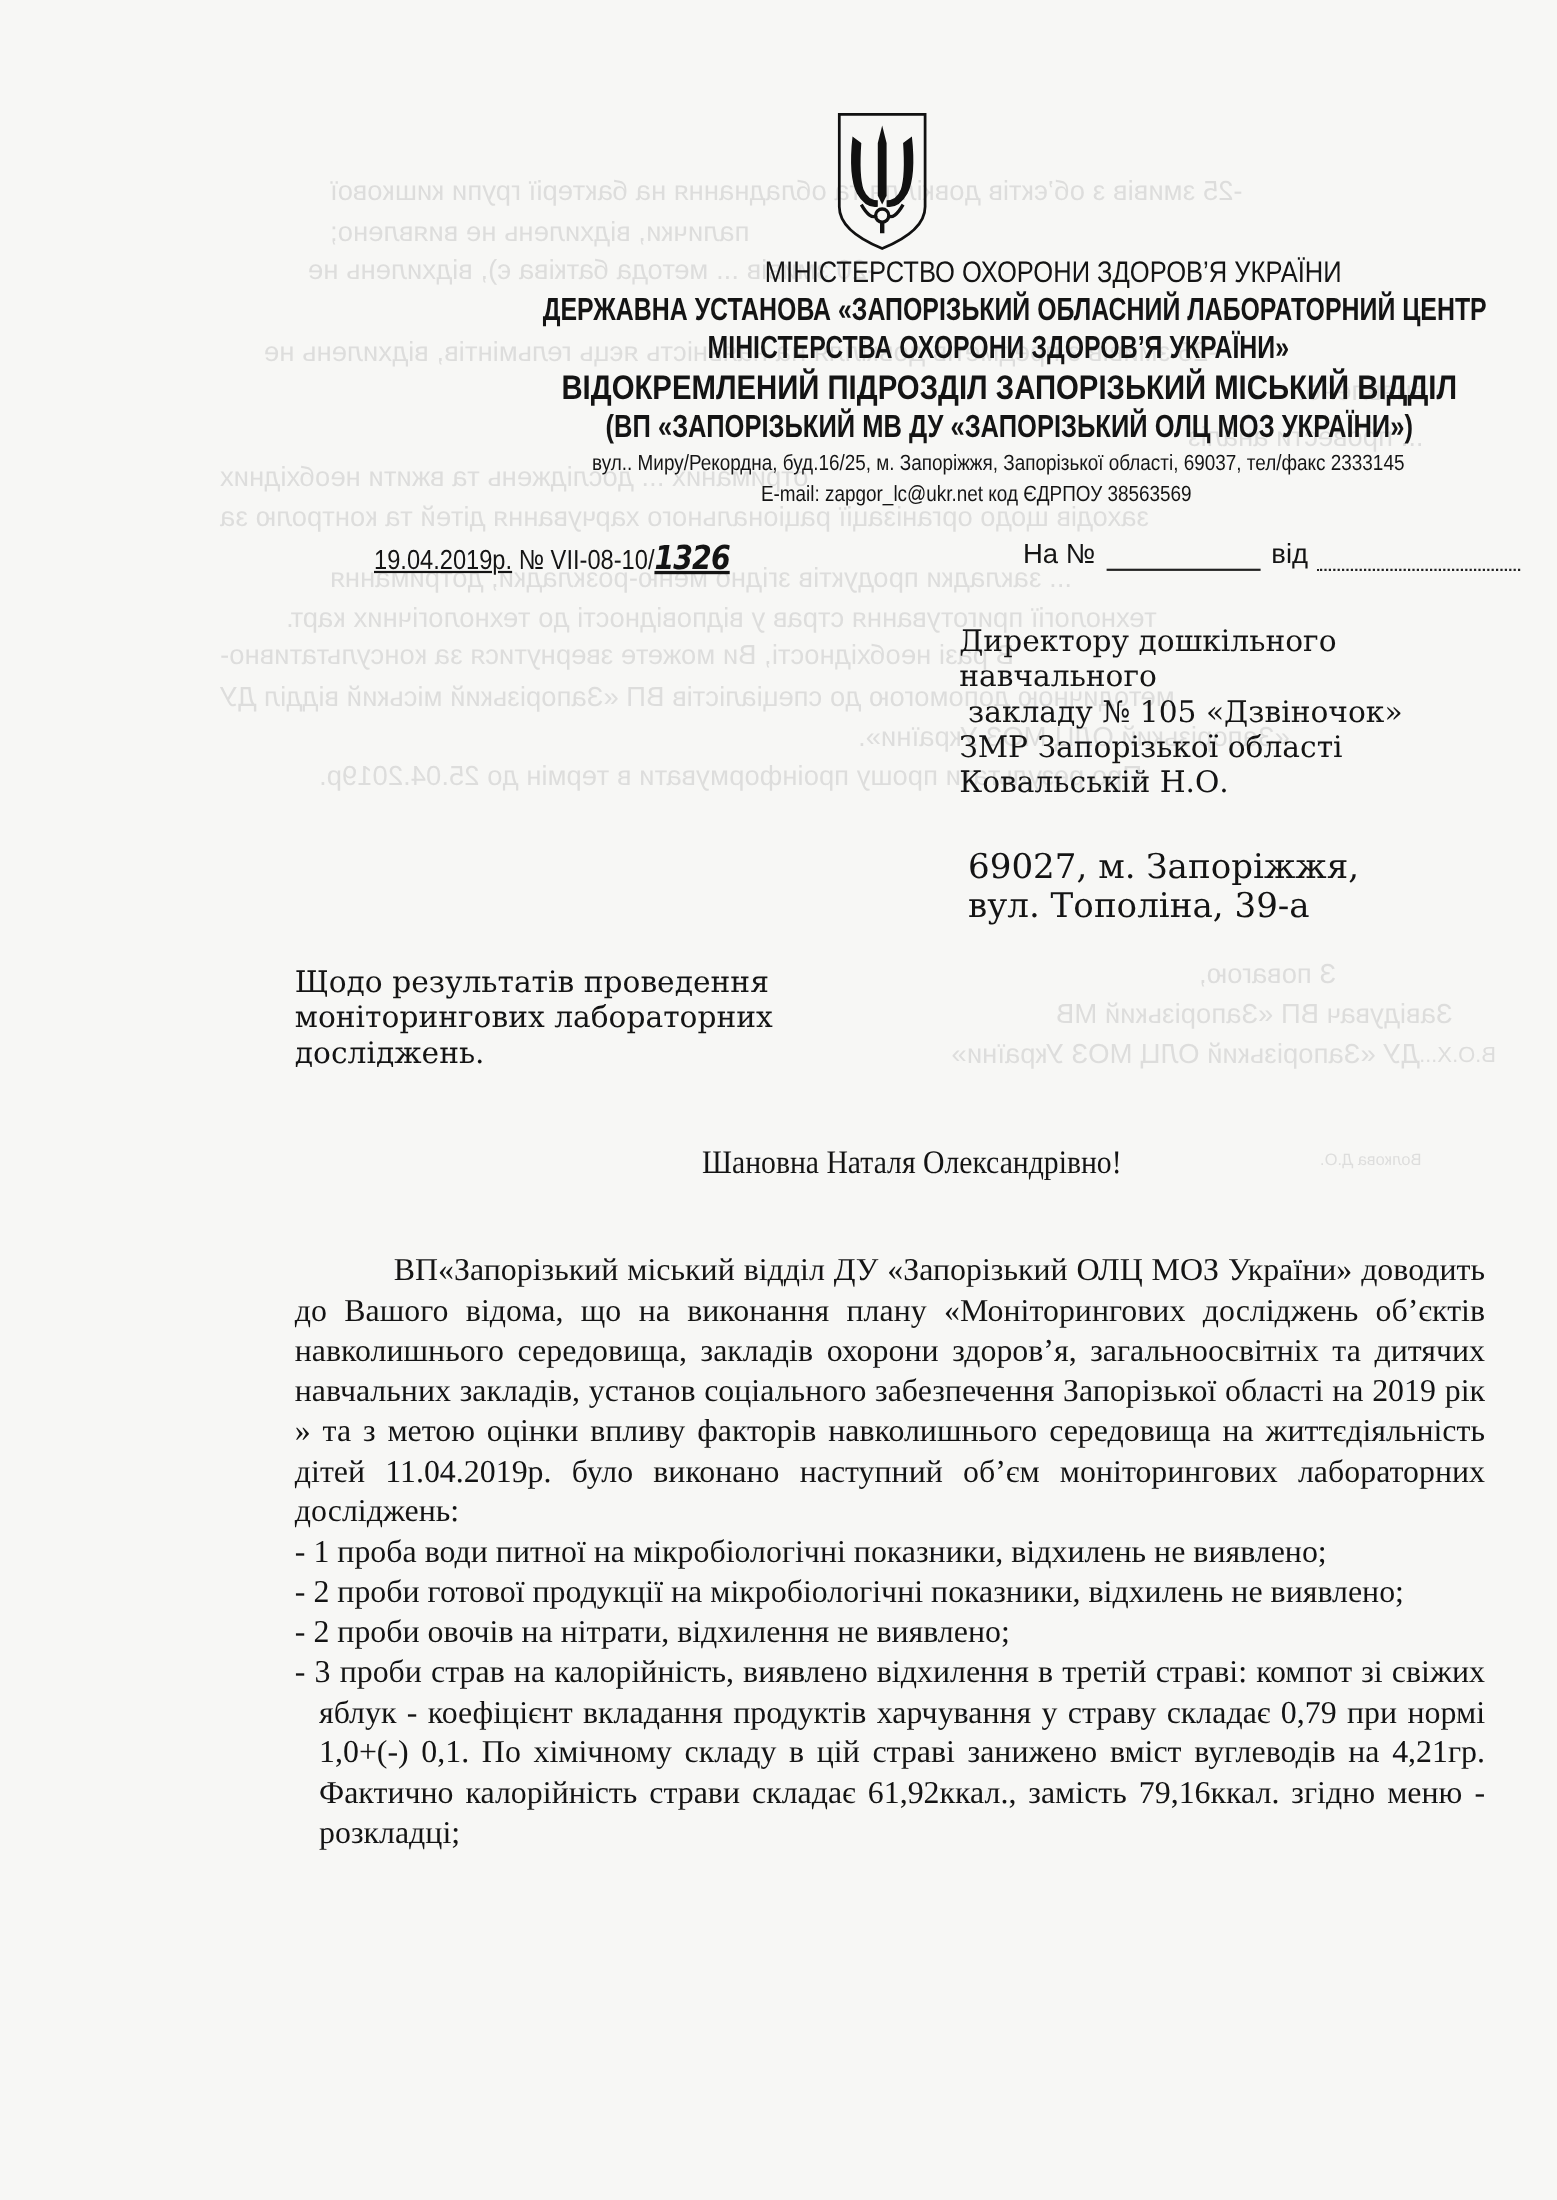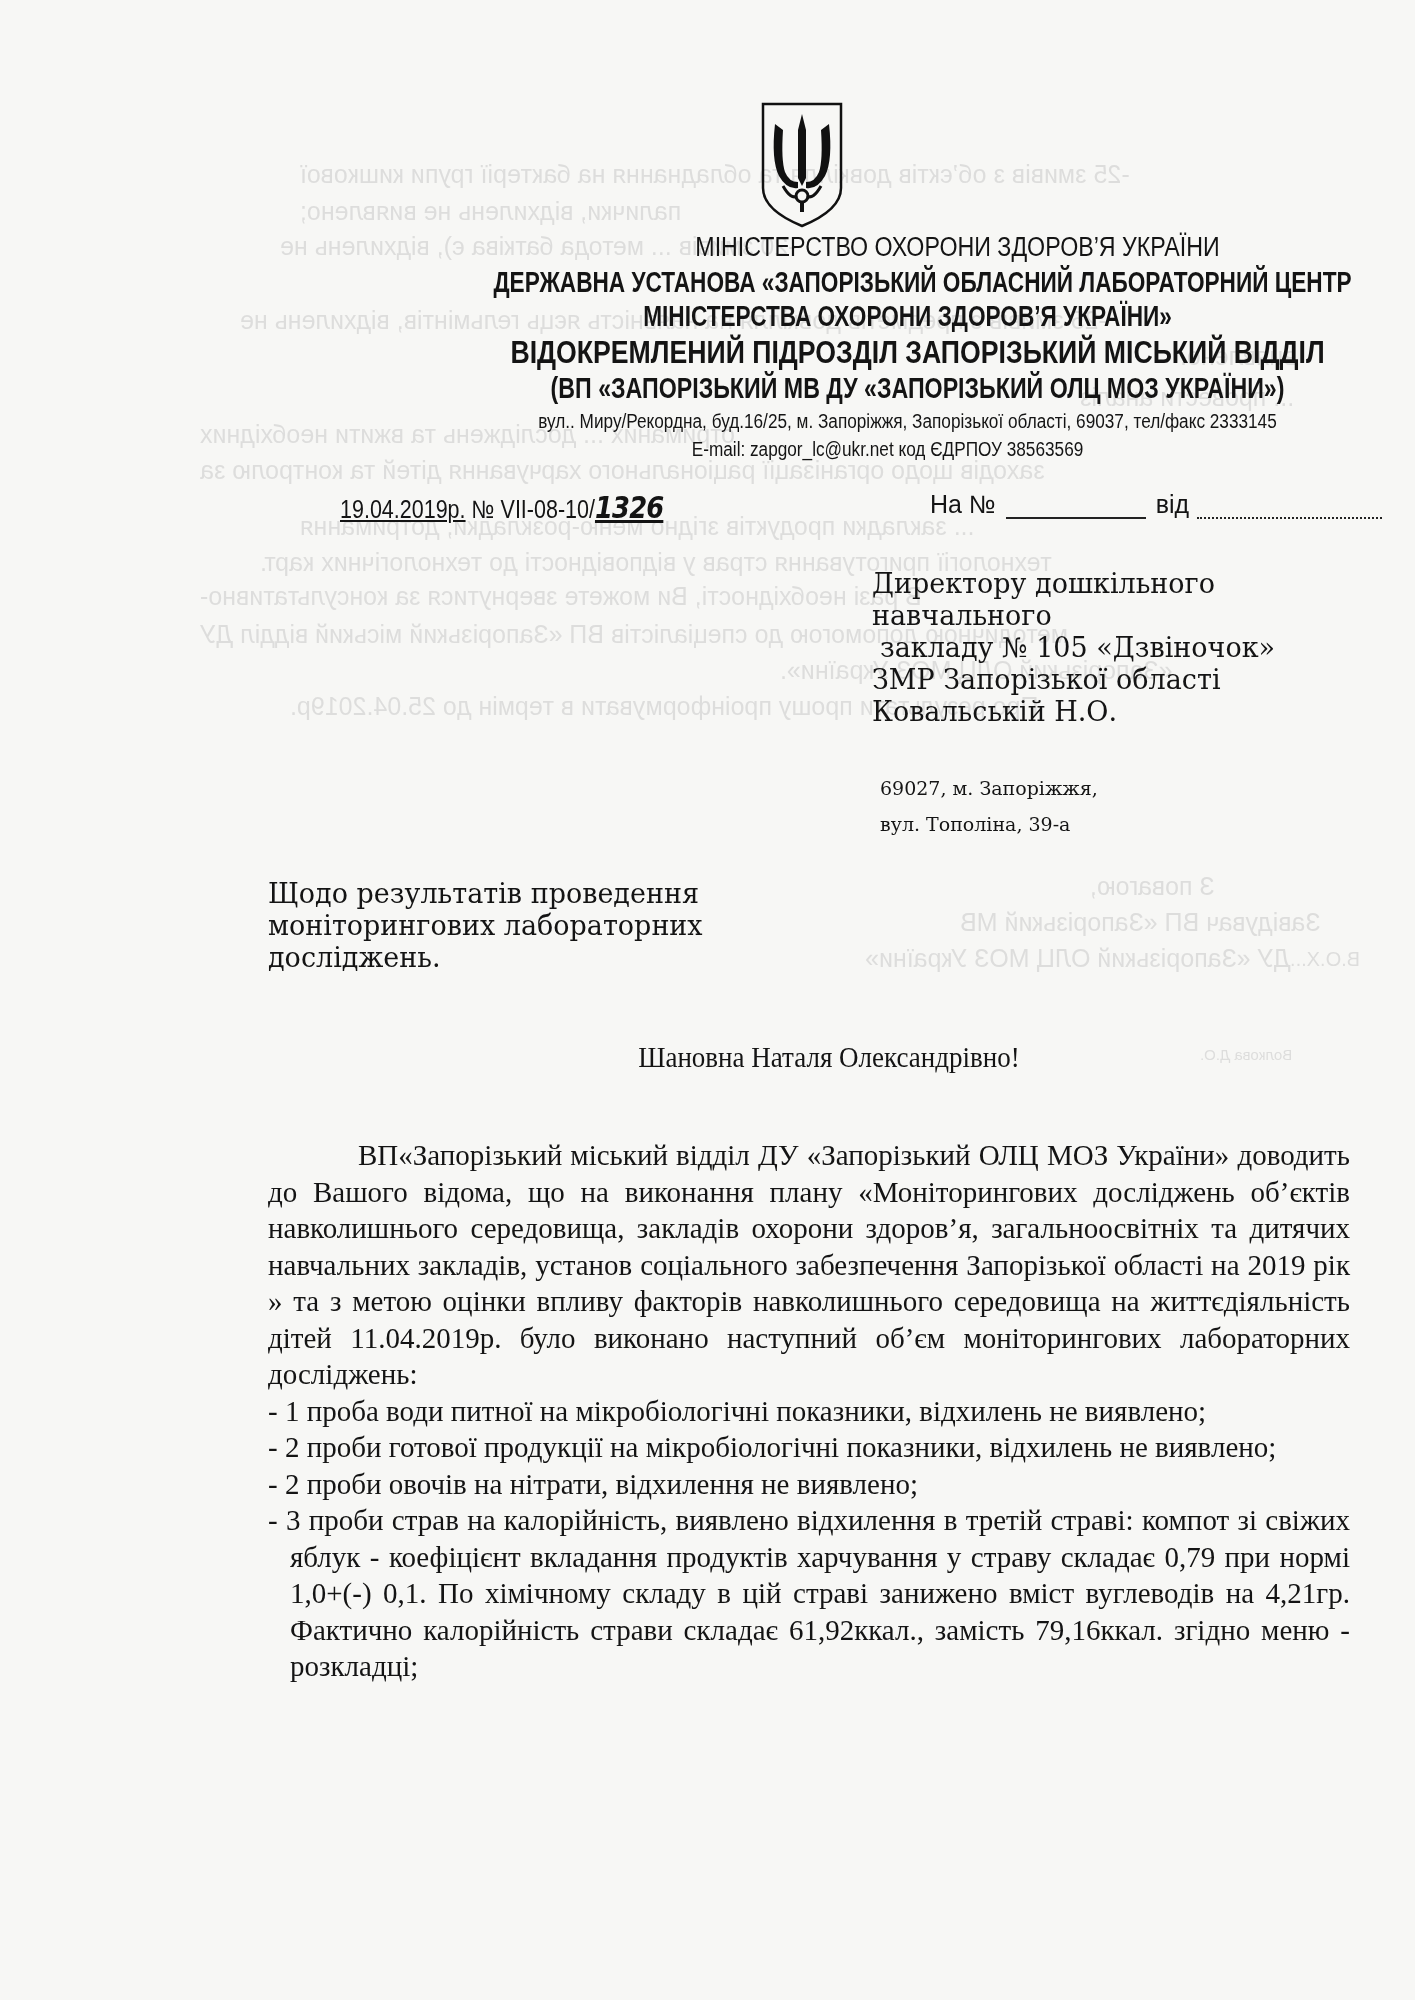--- a/index.html
+++ b/index.html
@@ -38,21 +38,21 @@
                          text-decoration: underline; font-family: "DejaVu Sans", sans-serif; }
     .ref-on { position: absolute; top: 490px; left: 930px; font-size: 25px; white-space: nowrap;
               font-family: "Liberation Sans", sans-serif; }
     .ref-on .blank { display: inline-block; width: 140px; border-bottom: 2px solid #222; margin: 0 10px; vertical-align: bottom; height: 22px; }
     .ref-on .blank2 { display: inline-block; width: 185px; border-bottom: 2px dotted #222; margin-left: 8px; vertical-align: bottom; height: 22px; }
 
     .recipient { position: absolute; left: 872px; top: 568px; font-size: 27px; line-height: 32px;
                  font-family: "DejaVu Serif", serif; }
     .recipient div { white-space: nowrap; }
     .recipient .indent { padding-left: 8px; }
-    .raddr { position: absolute; left: 880px; top: 770px; font-size: 19px; line-height: 36px;
+    .raddr { position: absolute; left: 880px; top: 770px; font-size: 31px; line-height: 36px;
              font-family: "DejaVu Serif", serif; }
 
     .subject { position: absolute; left: 268px; top: 878px; font-size: 27px; line-height: 32px;
                font-family: "DejaVu Serif", serif; }
 
     .salutation { position: absolute; left: 0; width: 1358px; top: 1040px; text-align: center;
                   font-size: 30px; font-family: "Liberation Serif", serif; }
     .salutation span { display: inline-block; margin-left: 300px; transform: scaleX(0.9); }
 
     .body { position: absolute; left: 268px; top: 1137px; width: 1082px; font-size: 29px; line-height: 36.5px;

